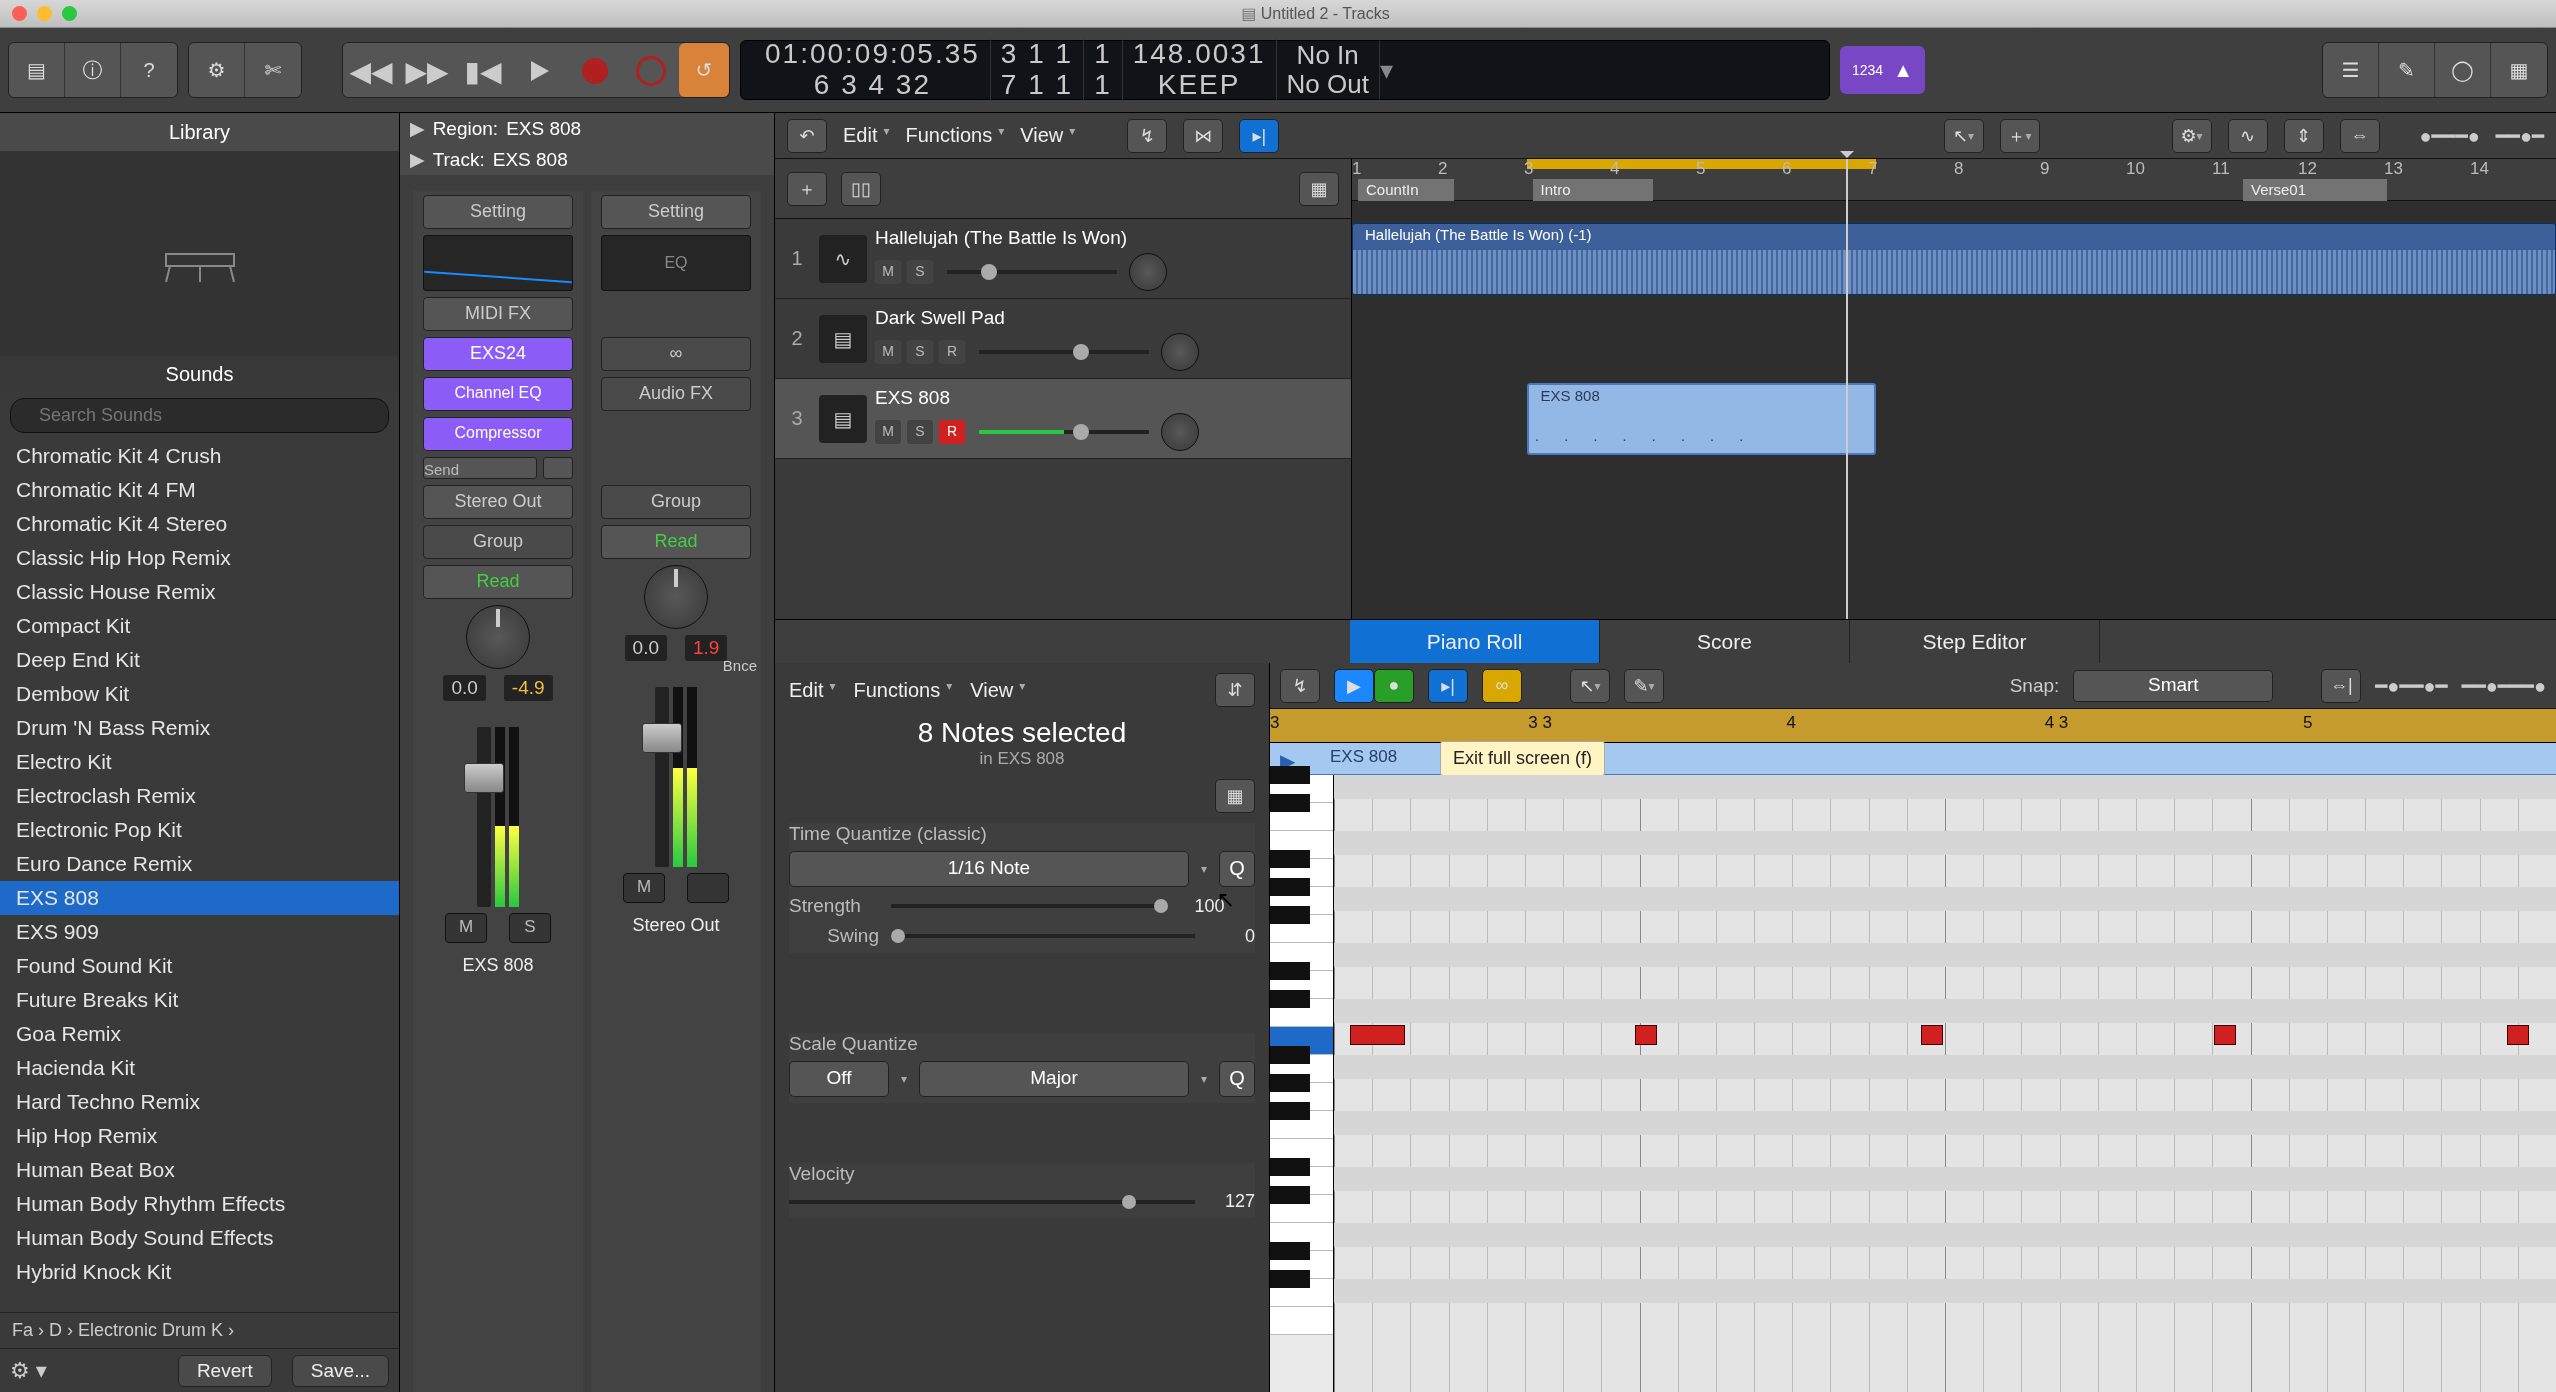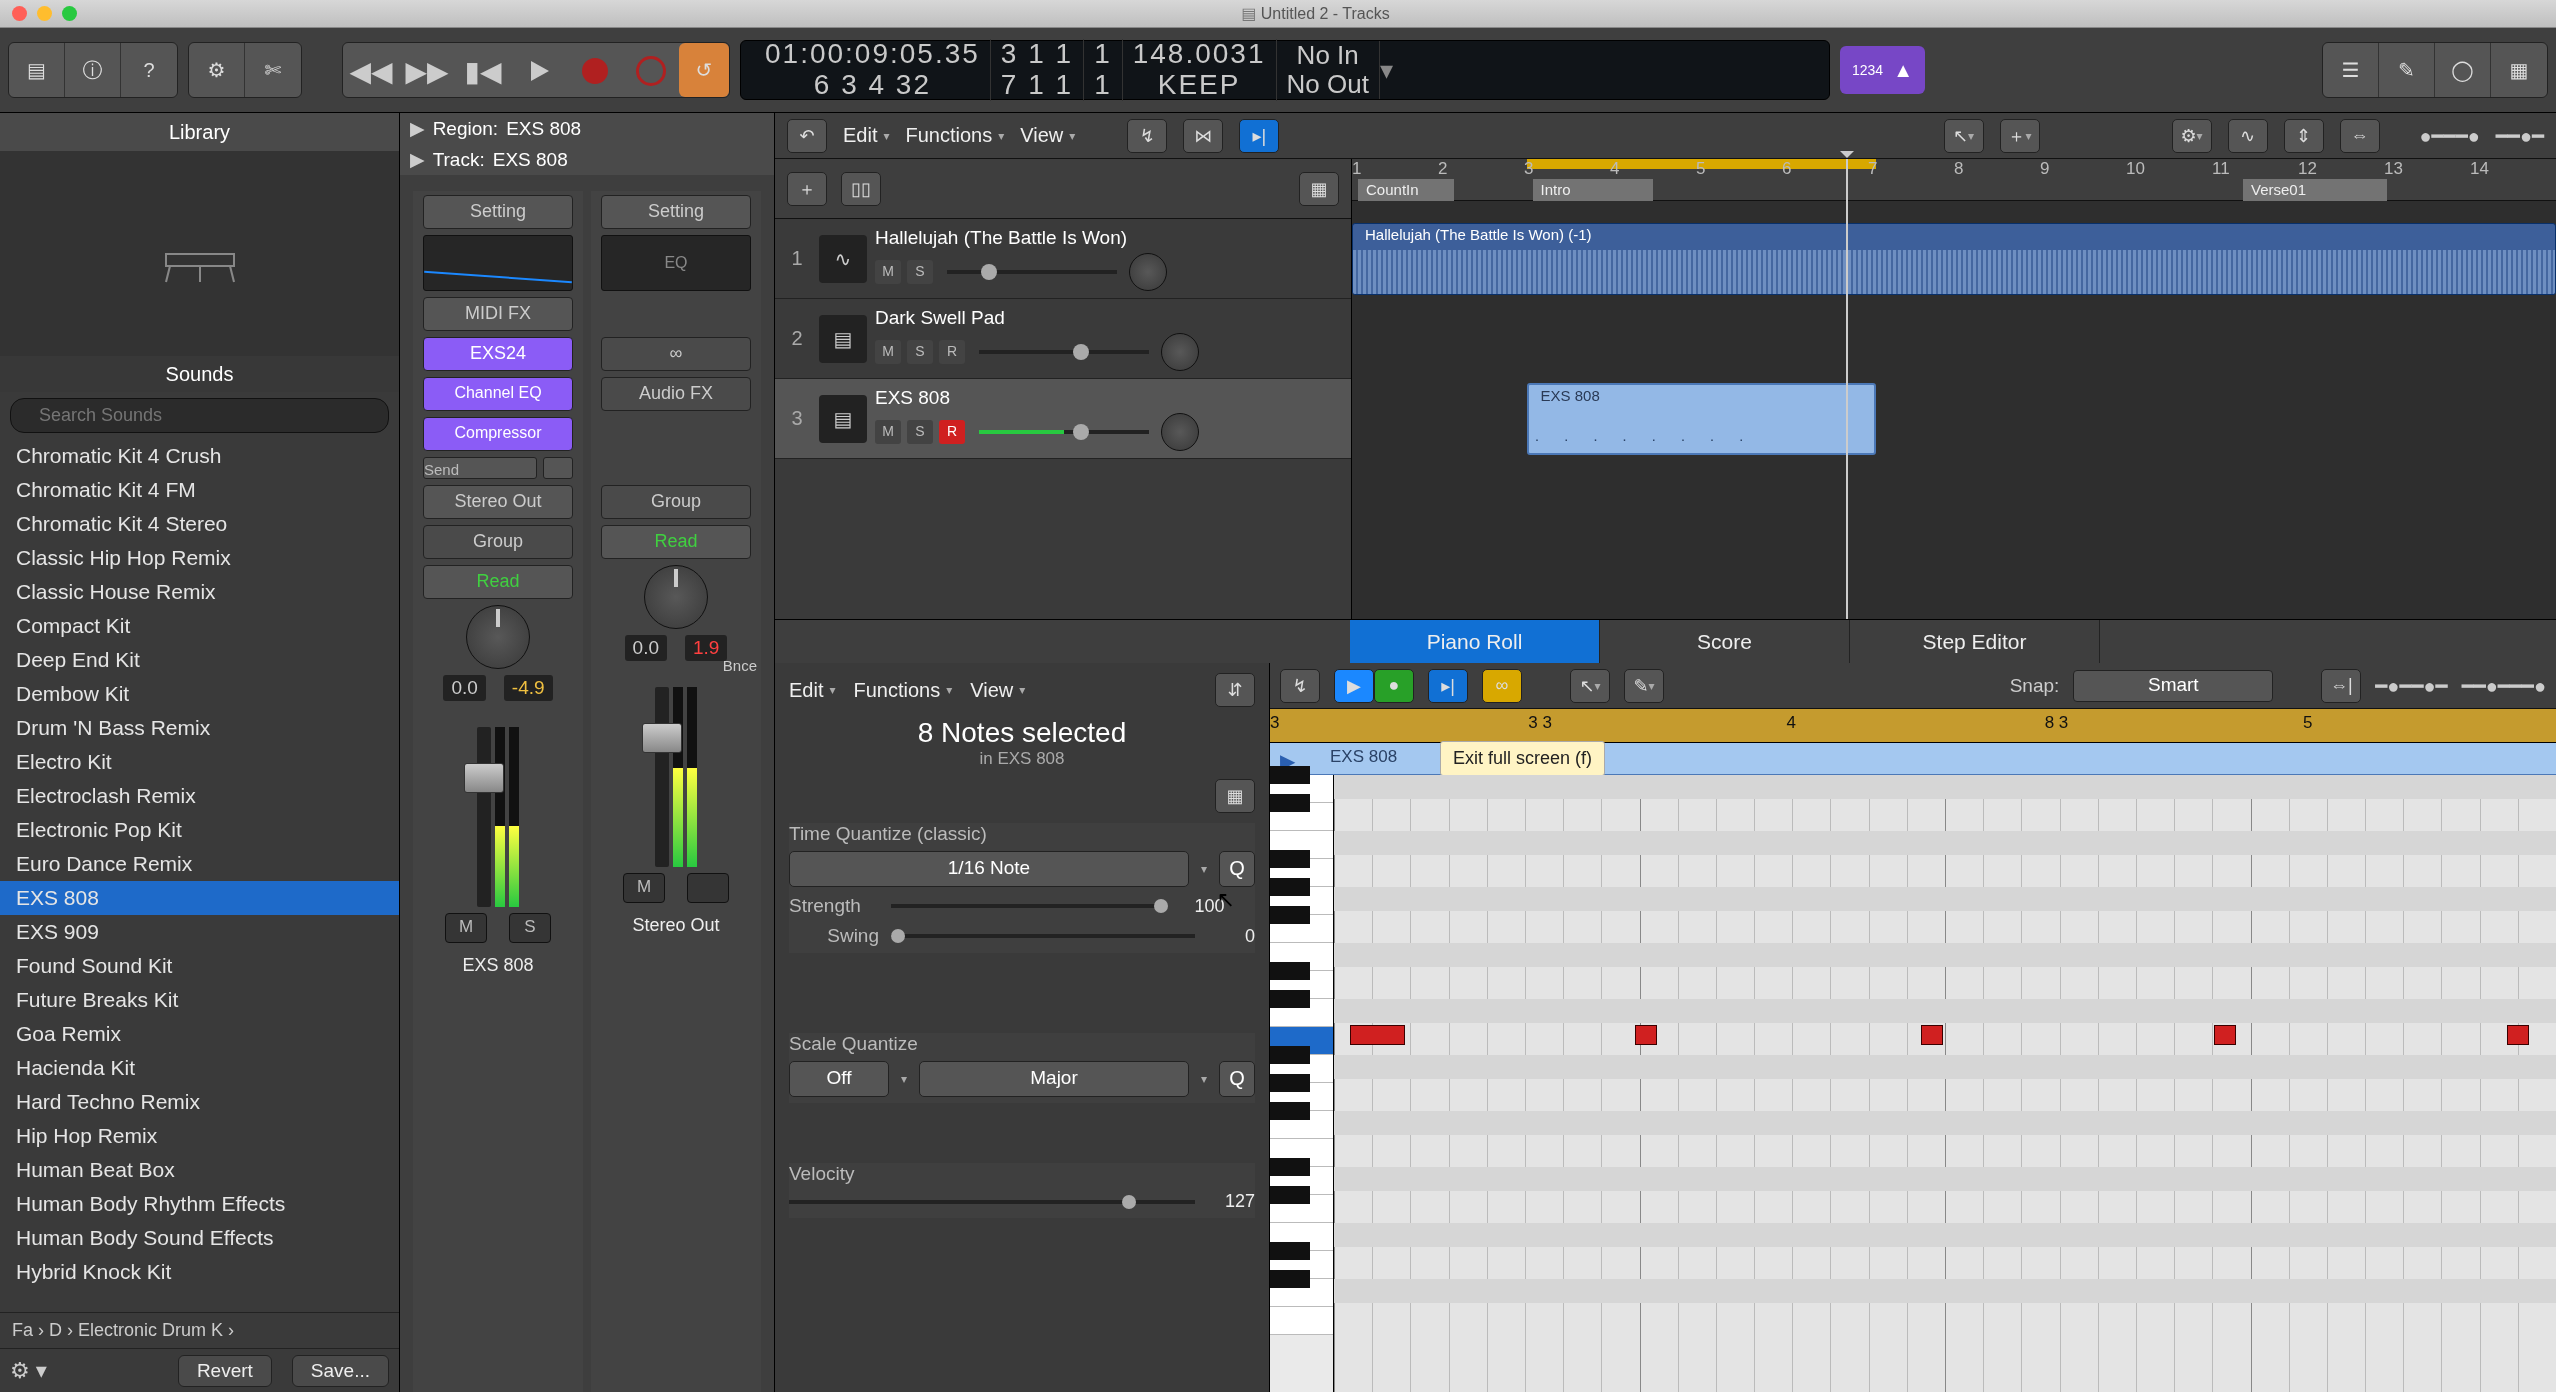--- a/index.html
+++ b/index.html
@@ -73,21 +73,21 @@
 .meter-fill{ width:100%; background:linear-gradient(to top,#28c940,#ffff40); }
 .ms-row{display:flex;gap:22px;}
 .ms-btn{ width:42px; height:30px; background:#353535; border:1px solid #111; border-radius:4px; color:#bbb; text-align:center; line-height:26px; font-size:17px;}
 .track-name-l{ color:#eee; font-size:18px; padding:6px; text-align:center; width:100%;}
 
 
 .center { flex:1; display:flex; flex-direction:column; }
 .tracks-toolbar { height:46px; background:#3e3e3e; border-bottom:1px solid #111; display:flex; align-items:center; padding:0 12px; gap:16px;}
 .mini-btn{ display:inline-flex; width:40px; height:34px; background:#555; border:1px solid #222; border-radius:5px; align-items:center;justify-content:center;color:#ddd;font-size:18px;}
 .mini-btn.active{ background:#1170d4; }
-.menu-label{ color:#efefef; font-size:20px; display:flex; align-items:center; gap:6px; cursor:pointer;}
+.menu-label{ color:#efefef; font-size:20px; display:flex; align-items:flex-start; gap:6px; cursor:pointer;}
 .caret{ font-size:12px; color:#aaa; }
 
 .tracks-sub { height:60px; background:#3e3e3e; border-bottom:1px solid #000; display:flex; align-items:center; padding:0 12px; gap:14px;}
 .arrange-wrap{ display:flex; height:460px; background:#333; }
 .track-headers{ width:577px; background:#3a3a3a; border-right:1px solid #000;}
 .thead{ display:flex; align-items:center; height:80px; border-bottom:1px solid #222; padding:0 8px; gap:8px;}
 .thead.sel{ background:#555; }
 .tnum{ width:28px; text-align:center; color:#aaa;}
 .ticon{ width:48px; height:48px; background:#222; border-radius:4px; display:flex;align-items:center;justify-content:center;}
 .tinfo{ flex:1; }
@@ -597,21 +597,21 @@
           <div class="snap-sel">Smart</div>
           <div style="width:20px"></div>
           <div class="mini-btn">⇔|</div>
           <div>━●━━●━</div>
           <div>━━●━━━●</div>
         </div>
         <div class="pr-ruler" id="prRuler">
             <span class="t" style="left: 0%;">3</span>
             <span class="t" style="left: 20.0803%;">3 3</span>
             <span class="t" style="left: 40.1606%;">4</span>
-            <span class="t" style="left: 60.241%;">8 3</span>
+            <span class="t" style="left: 60.241%;">4 3</span>
             <span class="t" style="left: 80.3213%;">5</span>
           </div>
         <div class="pr-regionband">
           <span style="position:absolute;left:10px;top:6px;color:#2a5fb0">▶</span>
           <span class="pr-regionname">EXS 808</span>
           <div class="tooltip">Exit full screen (f)</div>
         </div>
         <div class="pr-body">
           <div class="pr-keys" id="prKeys">
               <div class="wkey" style="top: 0px;"></div>

